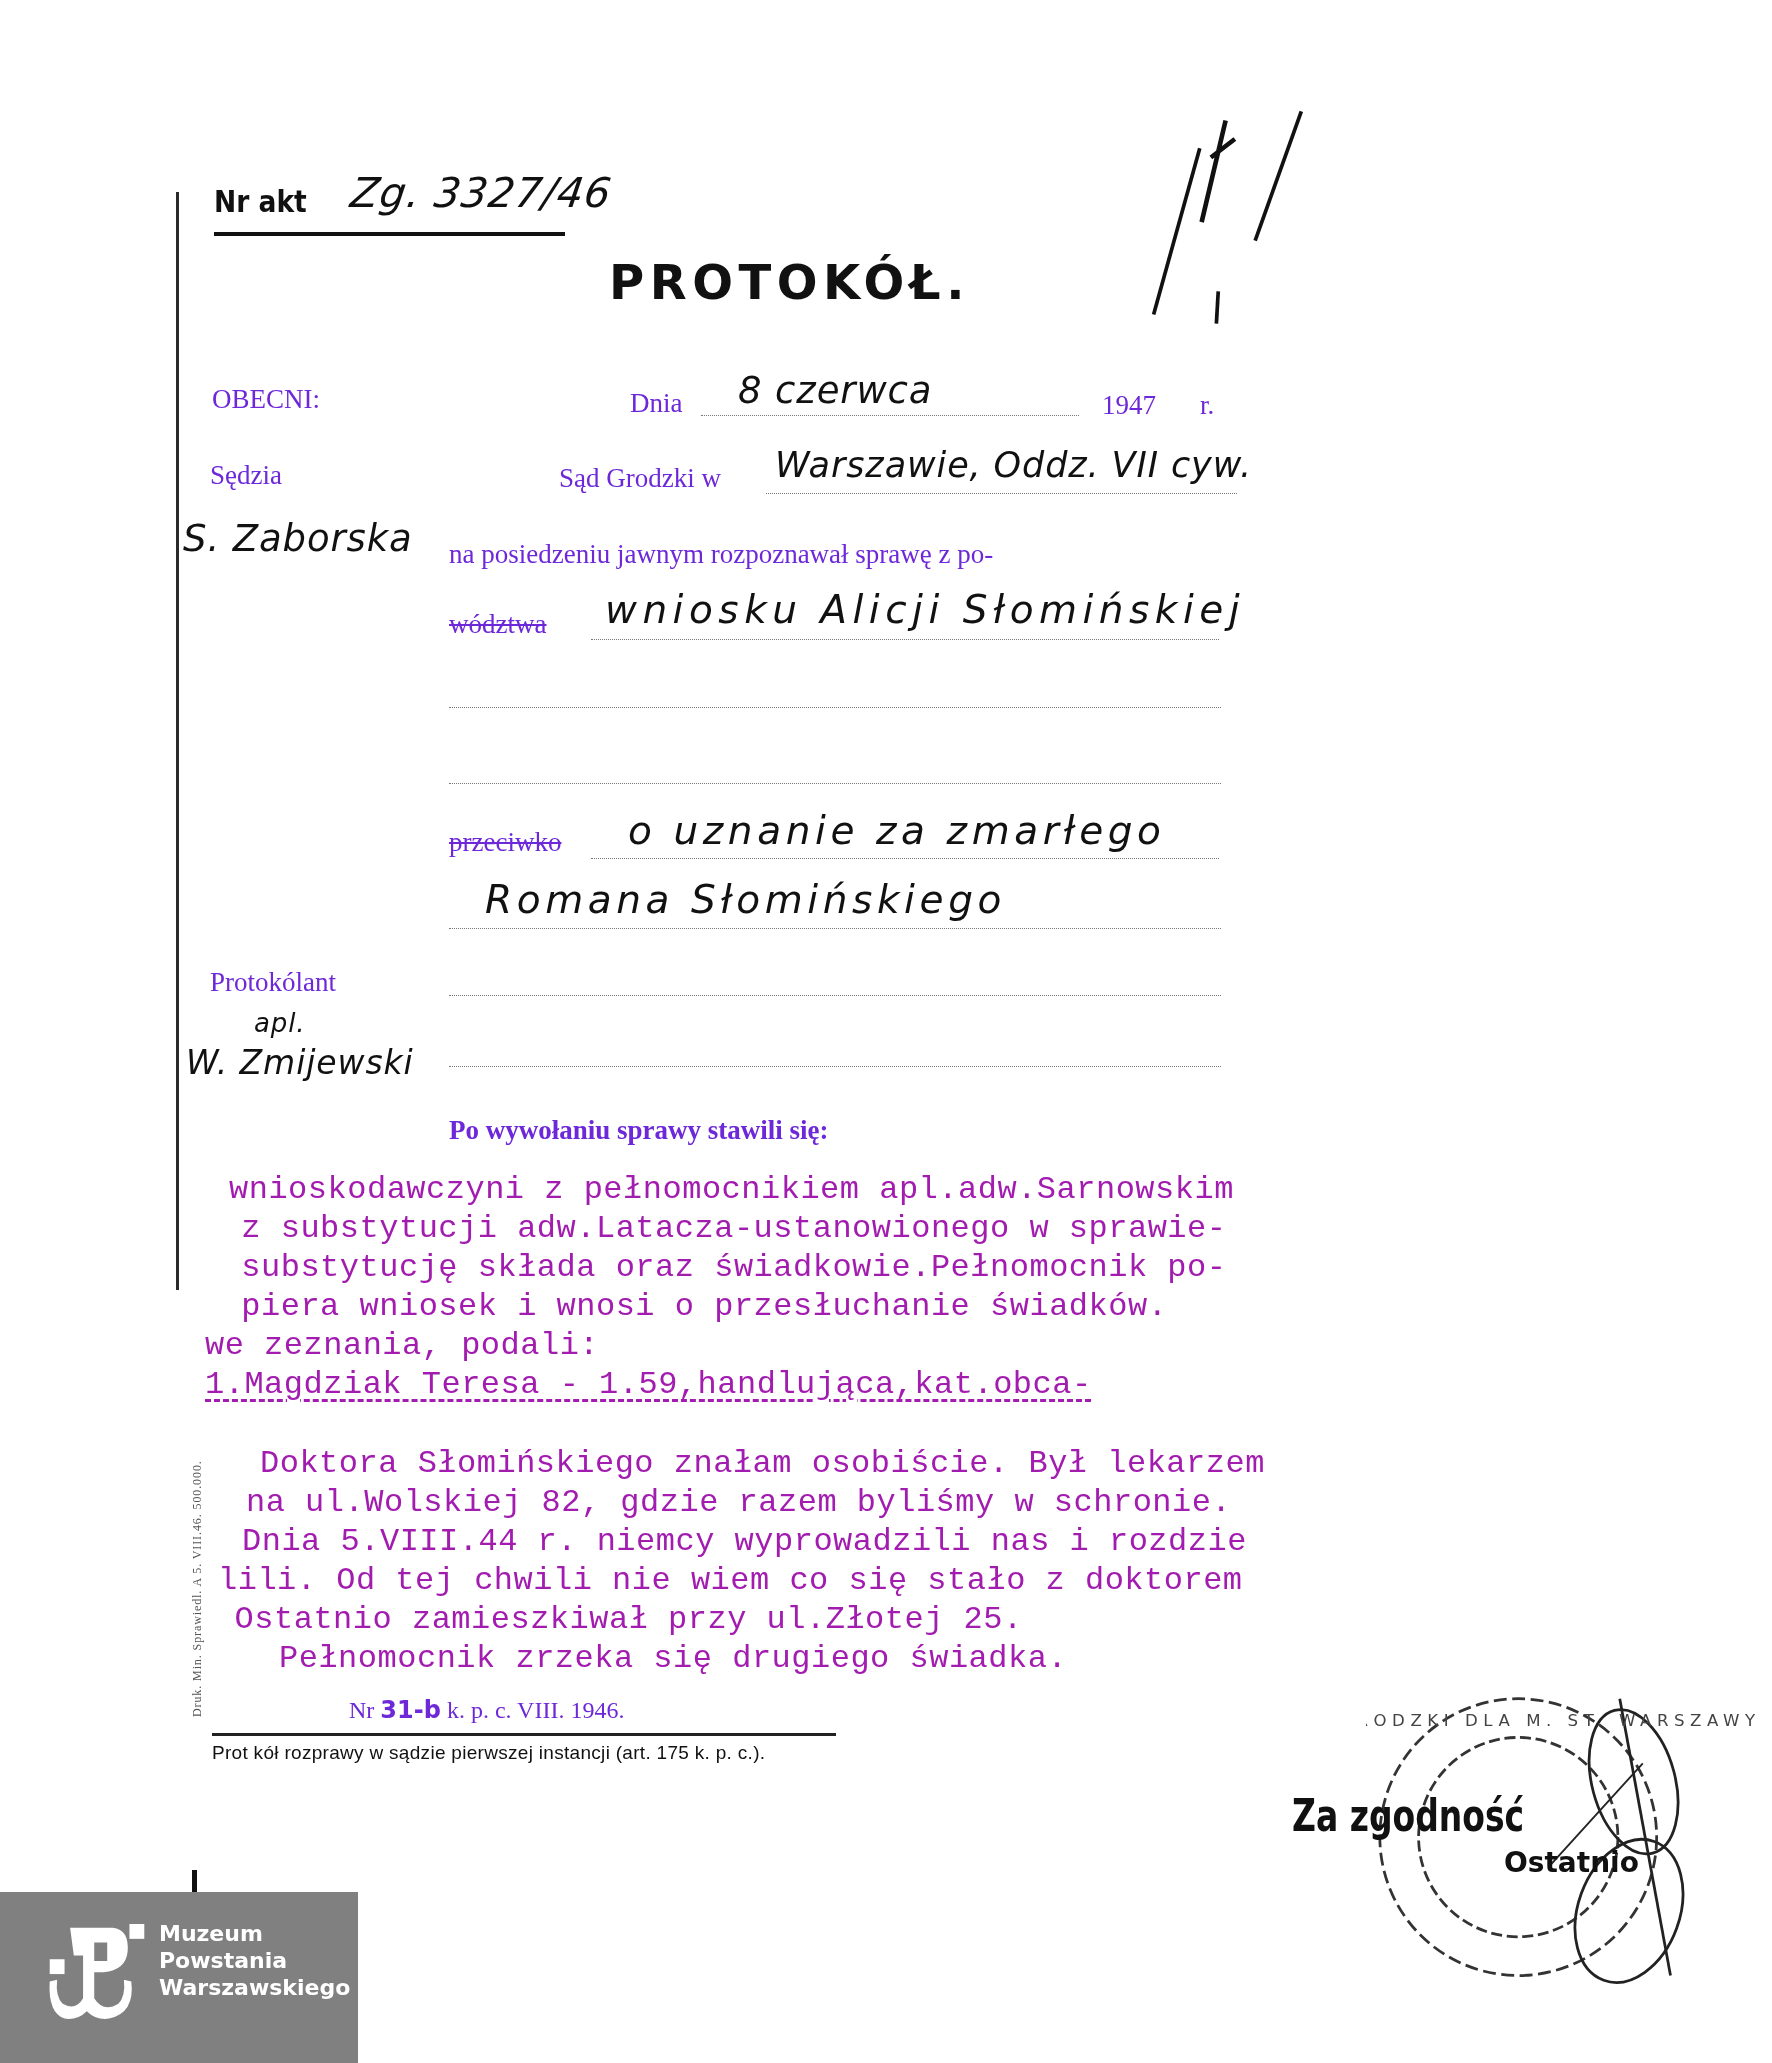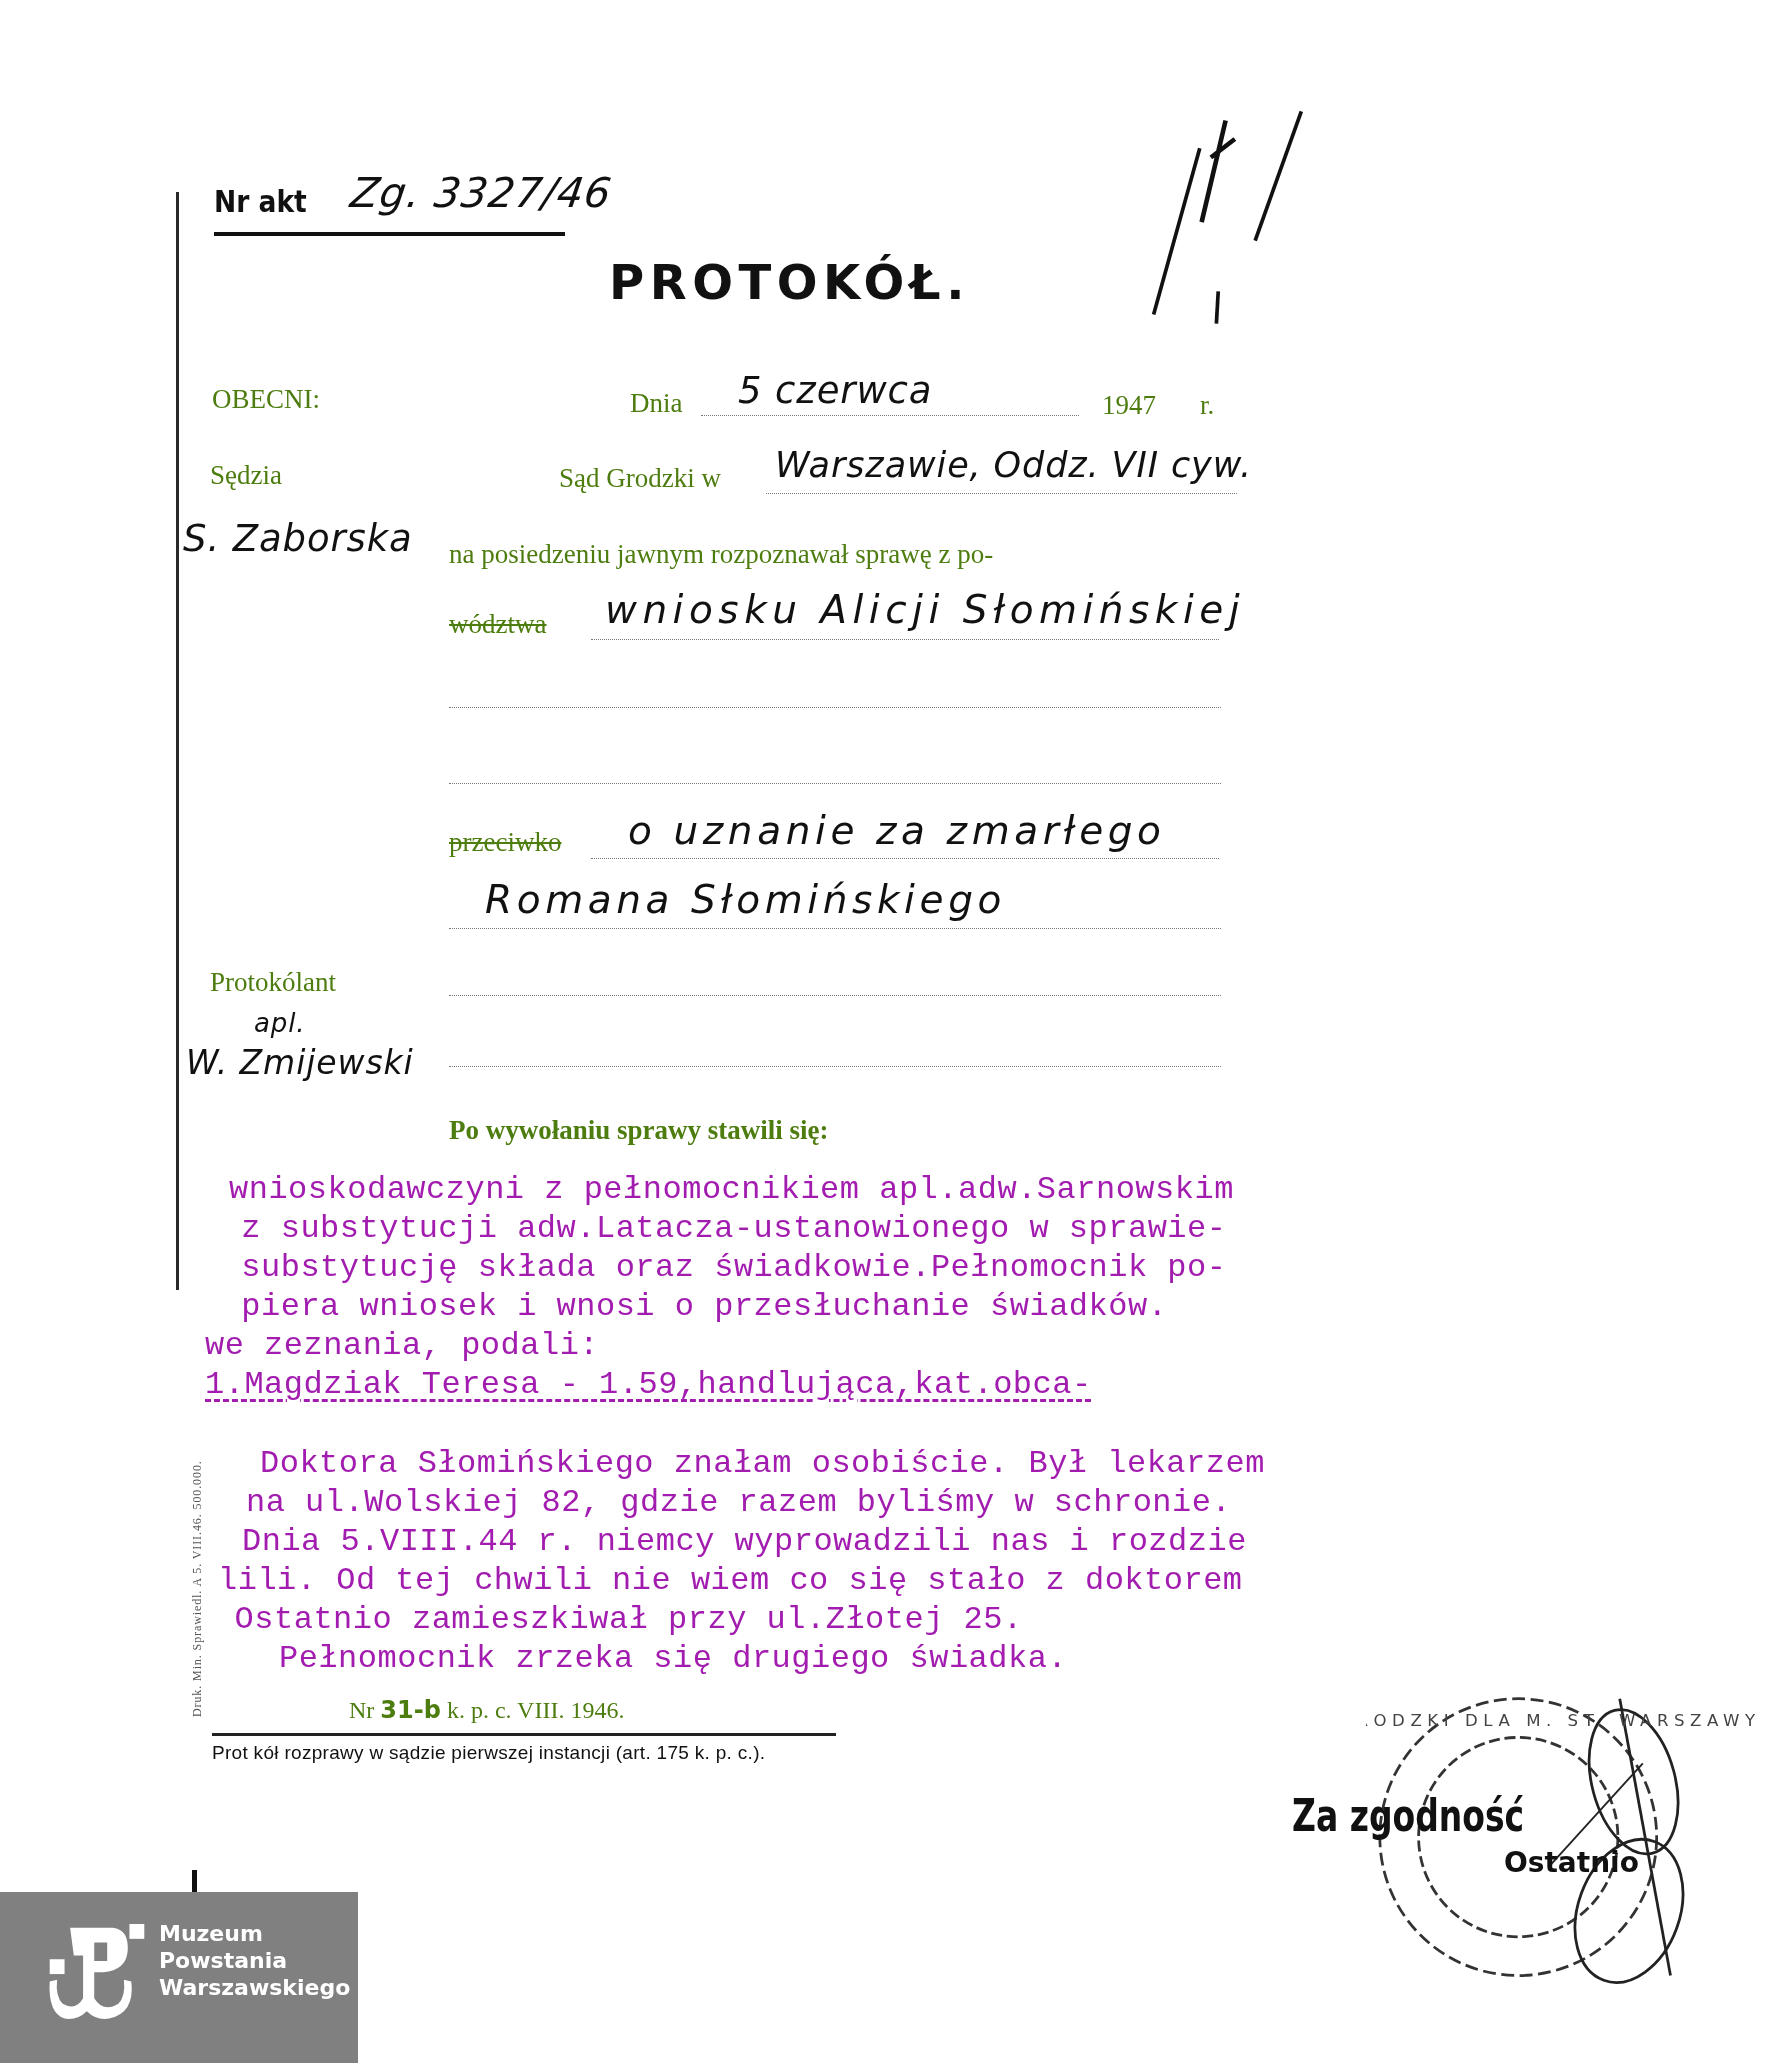--- a/index.html
+++ b/index.html
@@ -8,21 +8,21 @@
       background: #ffffff; color: #111;
       font-family: "Liberation Serif", serif;
     }
     .abs { position: absolute; white-space: nowrap; }
     .margin-line { position: absolute; left: 176px; top: 192px; width: 2.8px; height: 1098px; background: #2a2a2a; }
     .nr-akt { left: 214px; top: 185px; font-family: "DejaVu Sans", sans-serif; font-weight: bold; font-size: 29.5px; font-stretch: condensed; }
     .hand { font-family: "DejaVu Sans", sans-serif; font-style: italic; font-weight: normal; color: #111; letter-spacing: 0.9px; }
     .nr-akt-value { left: 351px; top: 169px; font-size: 41px; transform: skewX(-8deg); }
     .nr-akt-line { position: absolute; left: 214px; top: 232px; width: 351px; height: 3.7px; background: #111; }
     .title { left: 609px; top: 254px; font-family: "DejaVu Sans", sans-serif; font-weight: bold; font-size: 48px; letter-spacing: 5.5px; }
-    .printed { font-family: "Liberation Serif", serif; font-size: 27px; color: #4d7c0f; }
+    .printed { font-family: "Liberation Serif", serif; font-size: 27px; color: #6d28d9; }
     .dots { position: absolute; height: 0; border-bottom: 1.8px dotted #777; }
     .strike { text-decoration: line-through; text-decoration-thickness: 1.8px; }
     .typed { font-family: "Liberation Mono", monospace; font-size: 32px; color: #a21caf; letter-spacing: 0.5px; line-height: 39px; }
     .marks { position: absolute; }
     .logo-box { position: absolute; left: 0; top: 1892px; width: 358px; height: 172px; background: #808080; }
     .logo-text { position: absolute; left: 159px; top: 1920px; color: #fff; font-family: "DejaVu Sans", sans-serif; font-weight: bold; font-size: 22px; line-height: 27px; }
     .side-text { left: 190px; top: 1717px; transform-origin: 0 0; transform: rotate(-90deg); font-size: 12px; color: #555; letter-spacing: 0.9px; }
     .footer-form { left: 349px; top: 1696px; font-size: 24px; }
     .footer-line { position: absolute; left: 212px; top: 1733px; width: 624px; height: 2.8px; background: #222; }
     .footer-sub { left: 212px; top: 1742px; font-size: 19px; font-family: "Liberation Sans", sans-serif; letter-spacing: 0.3px; }
@@ -42,21 +42,21 @@
 <svg class="marks" style="left:1089px;top:102px" width="240" height="231" viewBox="0 0 260 250">
   <path d="M120 50 L70 230" stroke="#111" stroke-width="4" fill="none"></path>
   <path d="M148 20 L122 130 M132 60 L158 40" stroke="#111" stroke-width="5" fill="none"></path>
   <path d="M230 10 L180 150" stroke="#111" stroke-width="4" fill="none"></path>
   <path d="M140 205 L138 240" stroke="#111" stroke-width="4" fill="none"></path>
 </svg>
 
 <div class="abs printed" style="left:212px;top:384px">OBECNI:</div>
 <div class="abs printed" style="left:630px;top:388px">Dnia</div>
 <div class="dots" style="left:701px;top:415px;width:378px"></div>
-<div class="abs hand" style="left:738px;top:369px;font-size:37px">5 czerwca</div>
+<div class="abs hand" style="left:738px;top:369px;font-size:37px">8 czerwca</div>
 <div class="abs printed" style="left:1102px;top:390px">1947</div>
 <div class="abs printed" style="left:1200px;top:390px">r.</div>
 
 <div class="abs printed" style="left:210px;top:460px">Sędzia</div>
 <div class="abs printed" style="left:559px;top:463px">Sąd Grodzki w</div>
 <div class="dots" style="left:766px;top:493px;width:471px"></div>
 <div class="abs hand" style="left:775px;top:445px;font-size:35px">Warszawie, Oddz. VII cyw.</div>
 
 <div class="abs hand" style="left:183px;top:517px;font-size:37px">S. Zaborska</div>
 <div class="abs printed" style="left:449px;top:539px">na posiedzeniu jawnym rozpoznawał sprawę z po-</div>

